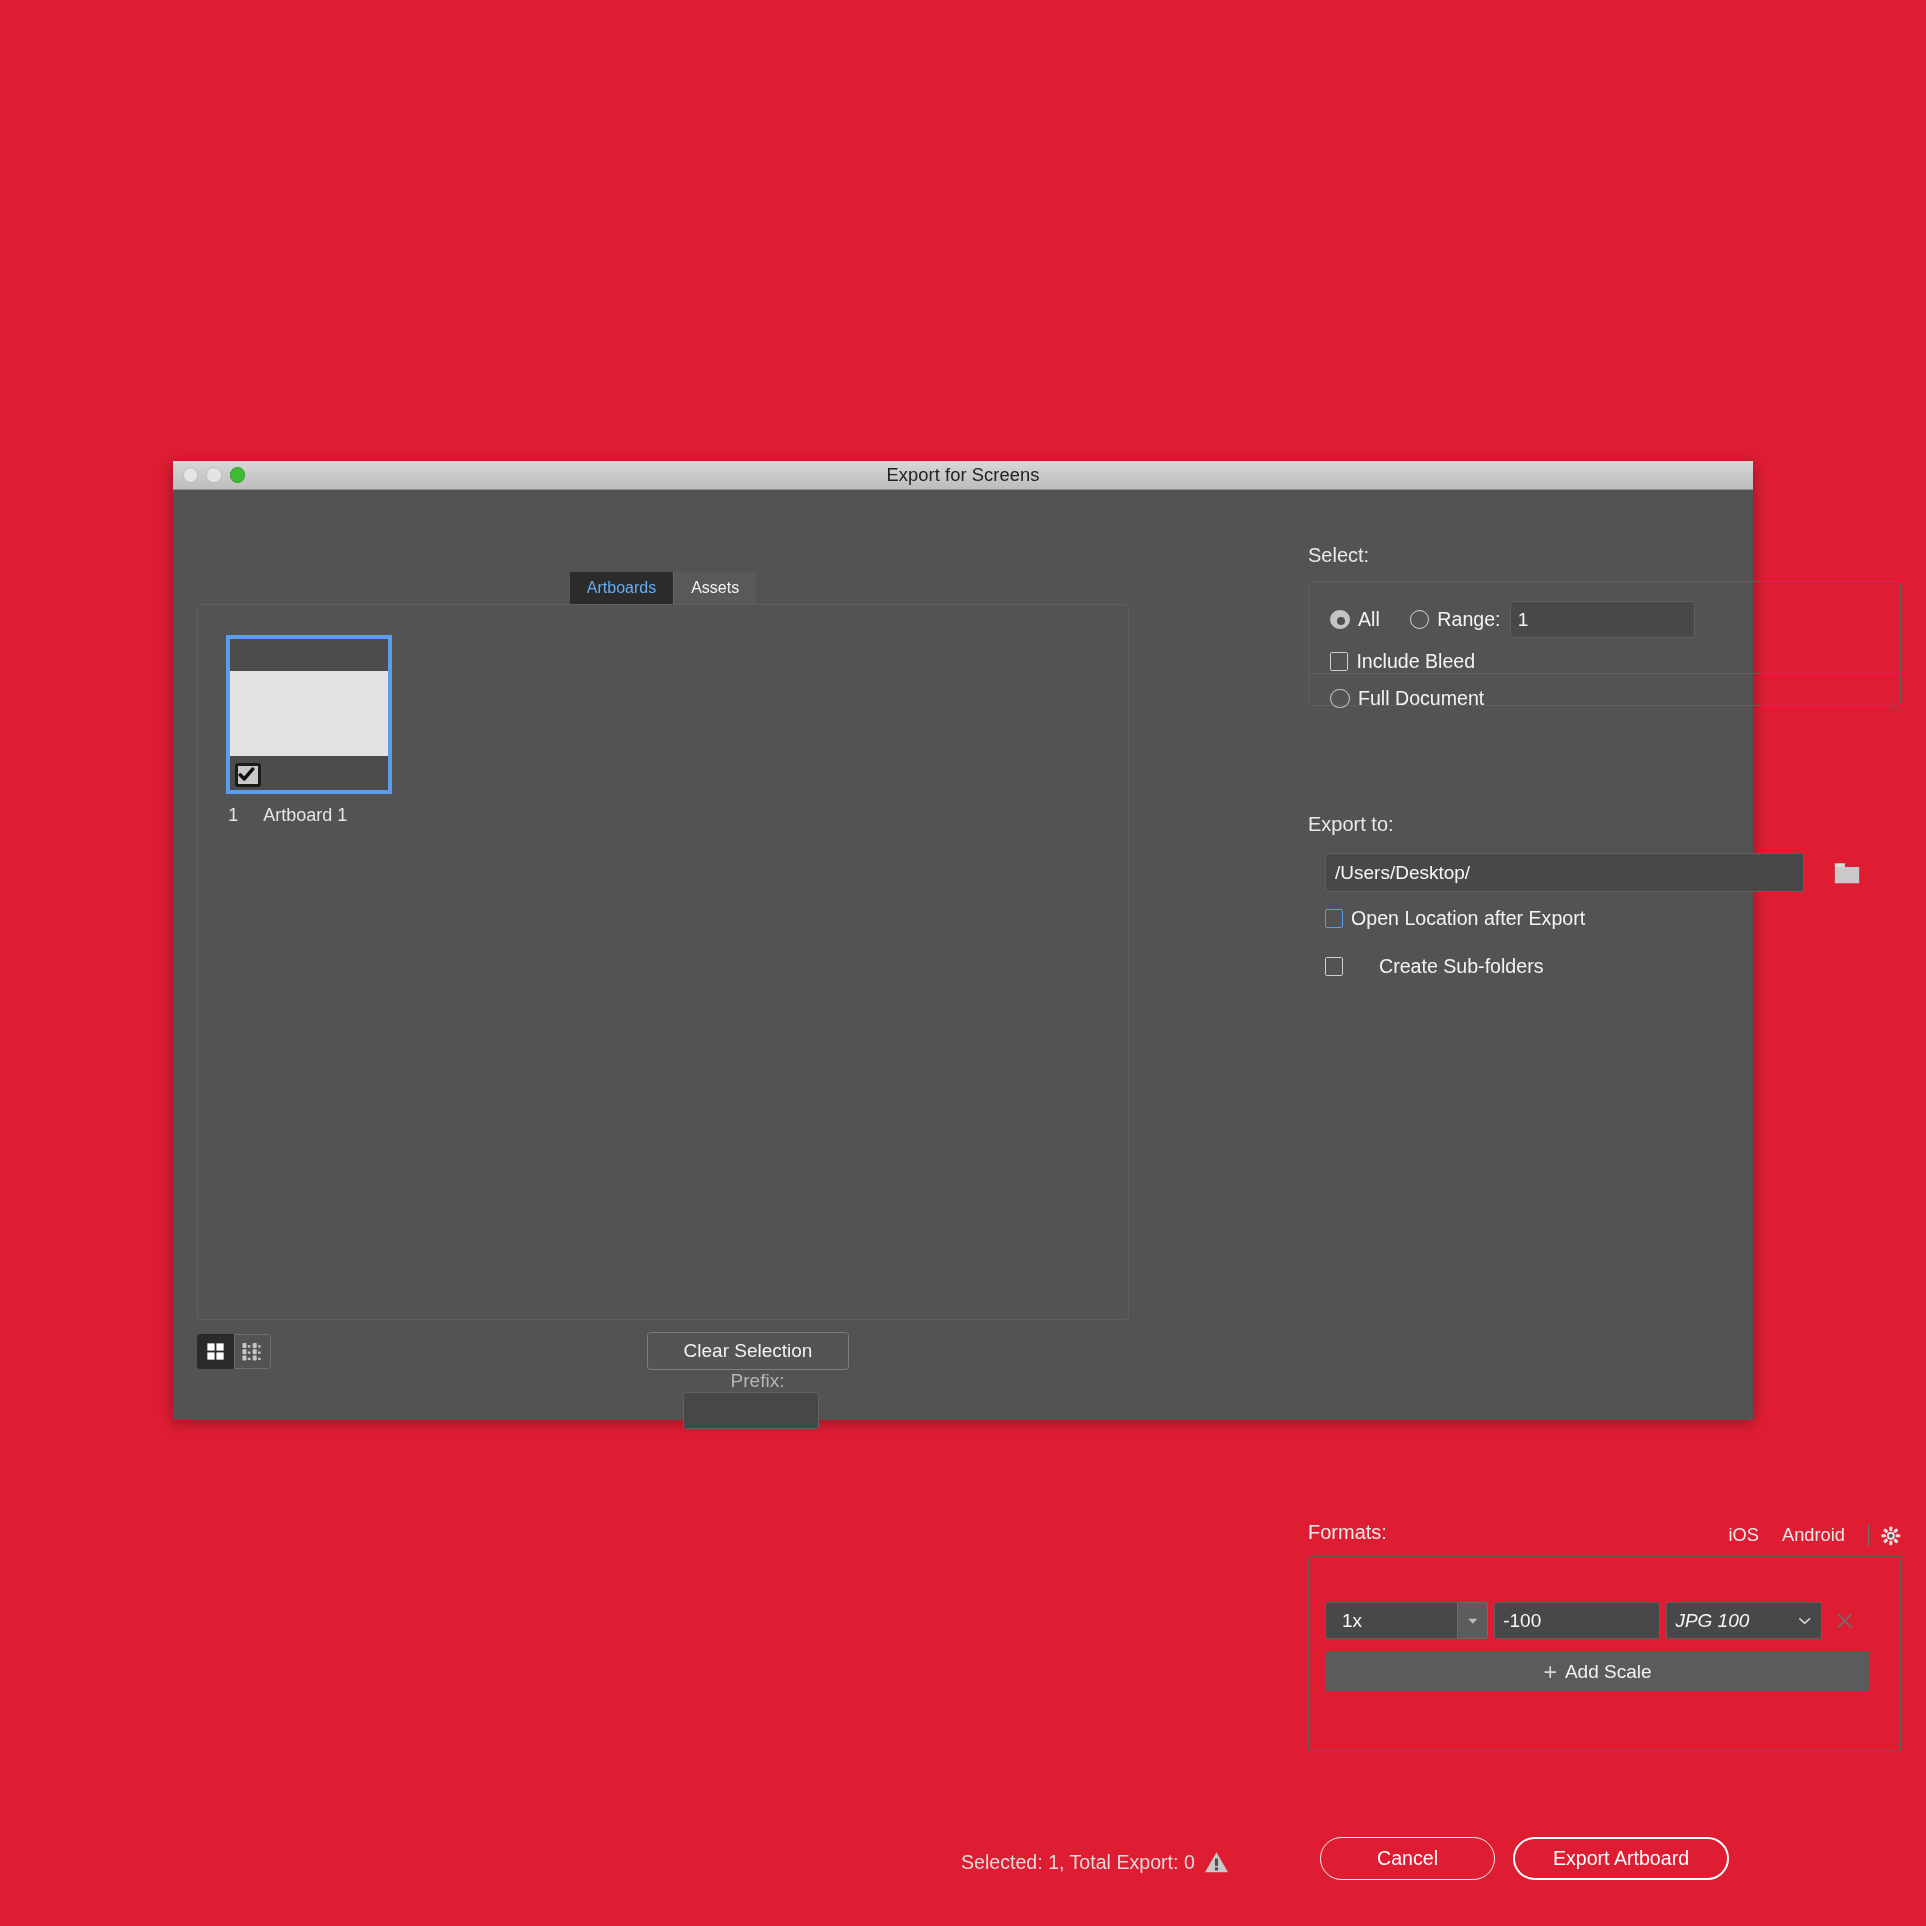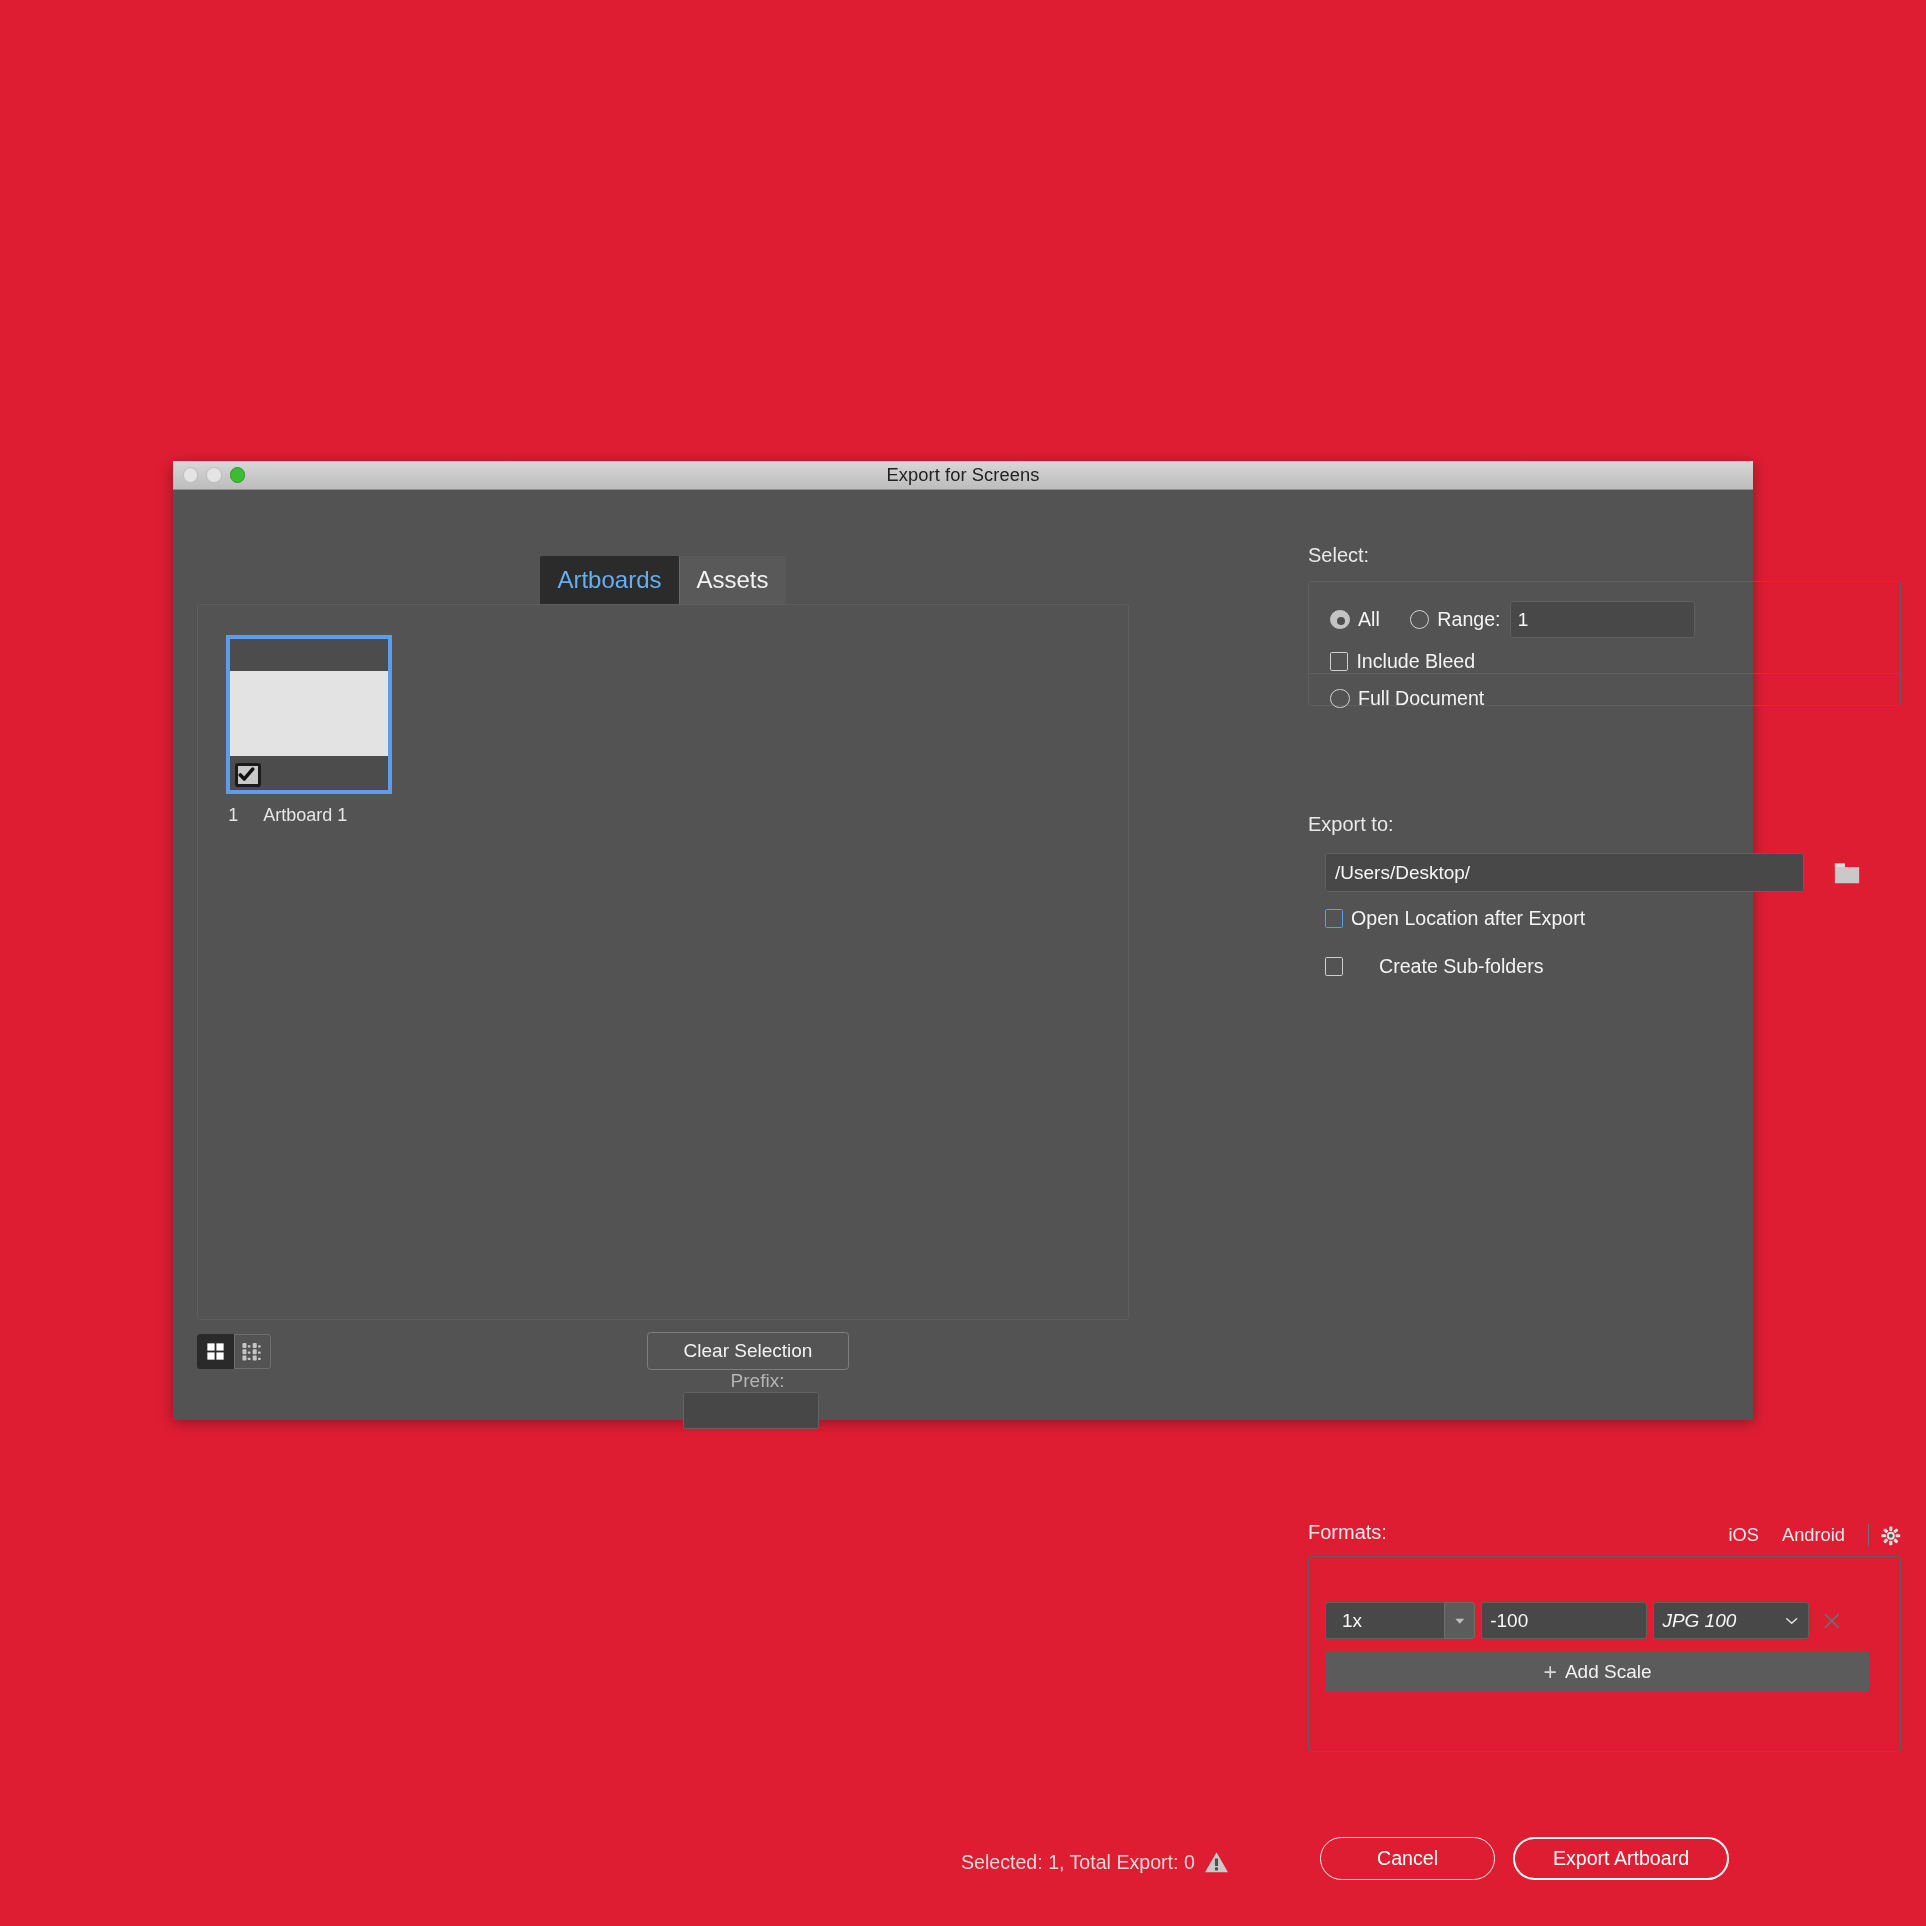--- a/index.html
+++ b/index.html
@@ -82,25 +82,25 @@
     position: absolute;
     left: 0;
     top: 76px;
     width: 932px;
     display: flex;
     justify-content: center;
     align-items: flex-end;
     height: 38px;
   }
   .tab {
-    height: 48px;
-    display: flex;
-    align-items: center;
-    justify-content: center;
-    font-size: 24px;
+    height: 32px;
+    display: flex;
+    align-items: center;
+    justify-content: center;
+    font-size: 16px;
     padding: 0 17px;
     box-sizing: border-box;
     border-top-left-radius: 1.8px;
     border-top-right-radius: 1.8px;
   }
   .tab.active {
     background: #2b2b2b;
     color: #65aef0;
   }
   .tab.inactive {
@@ -443,21 +443,21 @@
     background: #484848;
     border: 0.4px solid #606060;
     border-radius: 3.1px;
     color: #f6f6f6;
     font-size: 19px;
     display: flex;
     align-items: center;
     padding-left: 8px;
     height: 37px;
   }
-  #scale-field { width: 119px; border-radius: 3.1px 0 0 3.1px; border-right: none; padding-left: 16px; }
+  #scale-field { width: 132px; border-radius: 3.1px 0 0 3.1px; border-right: none; padding-left: 16px; }
   #scale-dropdown-btn {
     width: 31px;
     height: 37px;
     box-sizing: border-box;
     background: #5c5c5c;
     border: 0.4px solid #6d6d6d;
     border-radius: 0 3.1px 3.1px 0;
     display: flex;
     align-items: center;
     justify-content: center;

